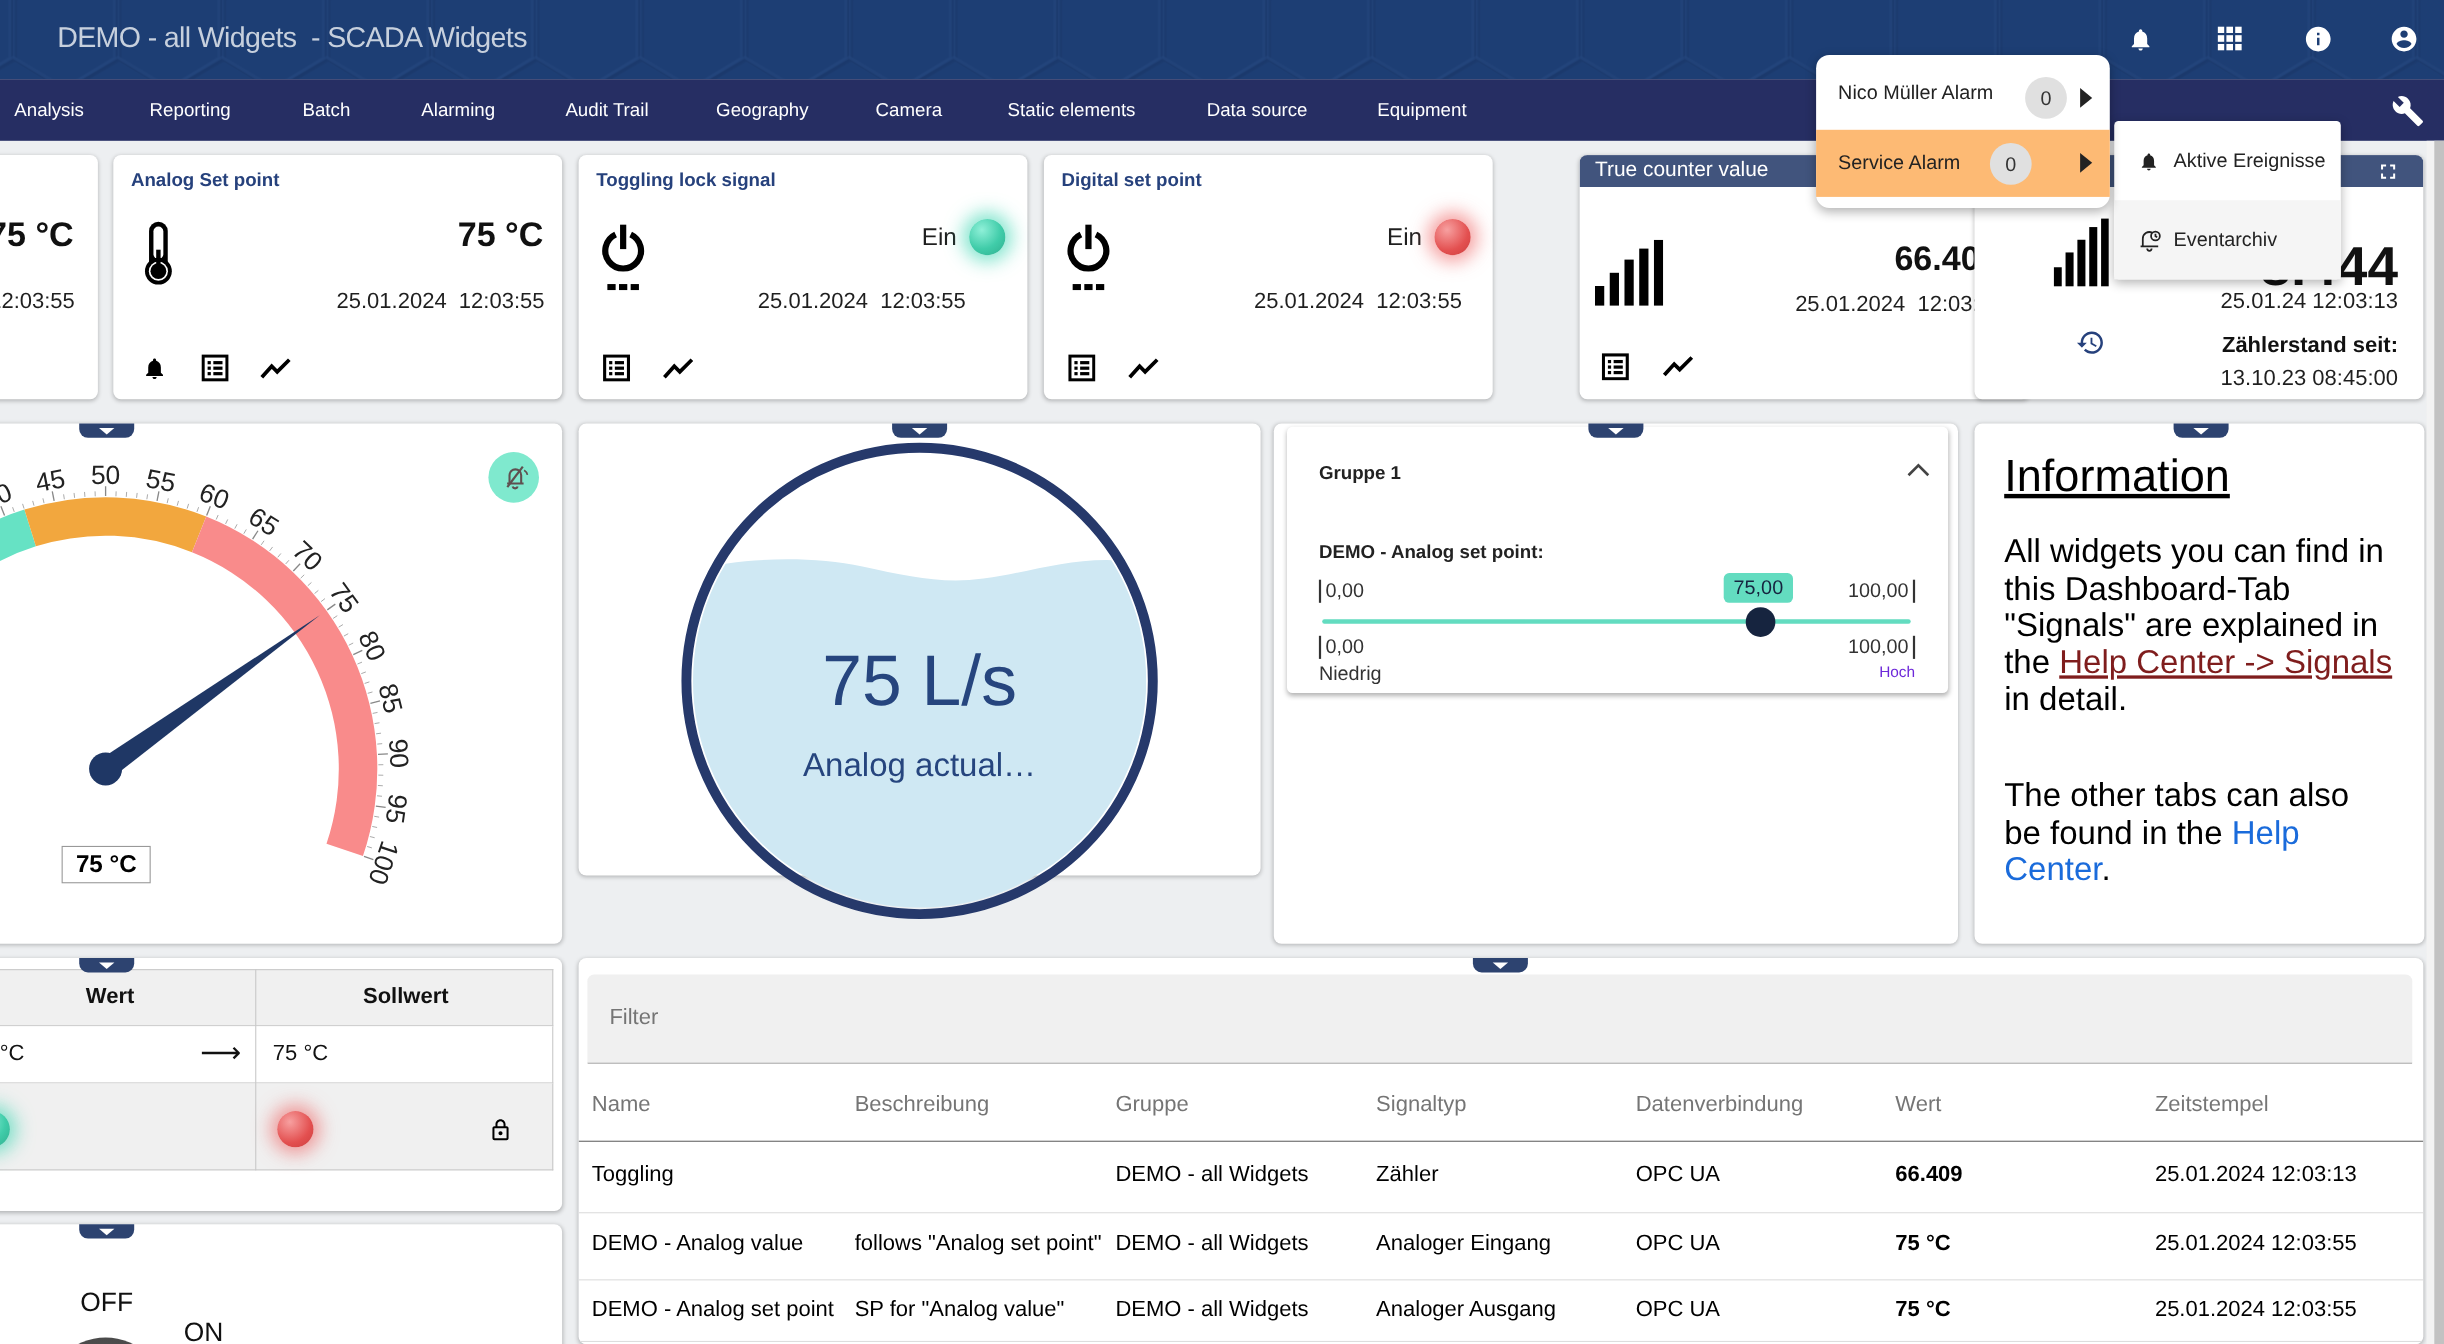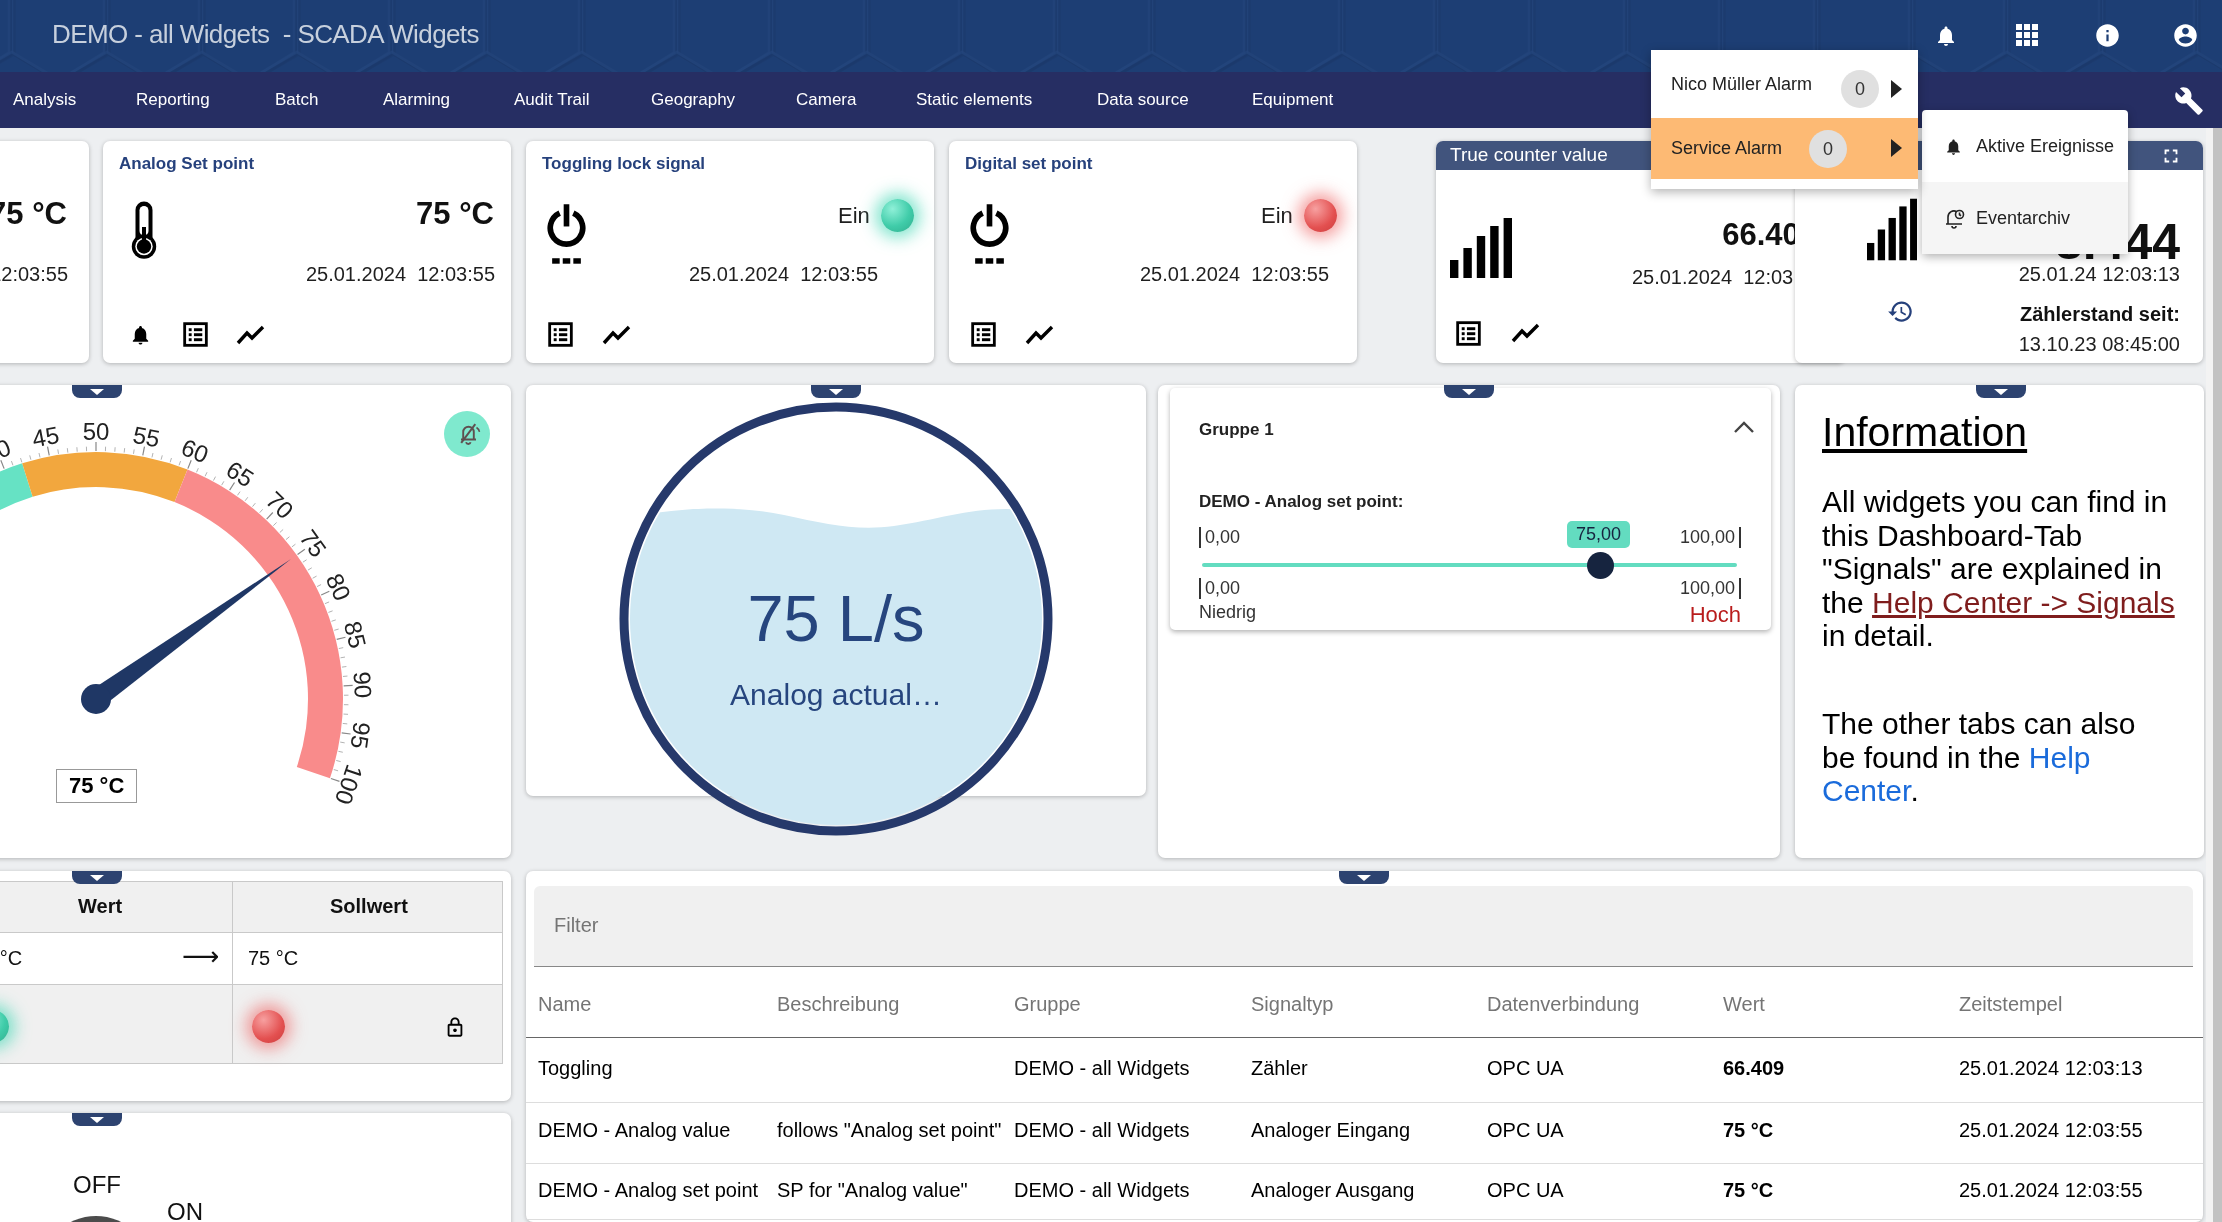--- a/index.html
+++ b/index.html
@@ -330,21 +330,21 @@
       </svg>
     <div style="position:absolute;left:29px;top:104px;font-size:17px;font-weight:bold;color:#222">DEMO - Analog set point:</div>
     <div style="position:absolute;left:29px;top:139px;font-size:18px;color:#333;border-left:2px solid #333;padding-left:4px">0,00</div>
     <div style="position:absolute;left:397px;top:133px;background:#63dcc0;border-radius:5px;padding:3px 9px;font-size:18px;color:#16243f">75,00</div>
     <div style="position:absolute;right:30px;top:139px;font-size:18px;color:#333;border-right:2px solid #333;padding-right:4px">100,00</div>
     <div style="position:absolute;left:32px;top:175px;width:535px;height:4px;background:#63dcc0;border-radius:2px"></div>
     <div style="position:absolute;left:417px;top:164px;width:27px;height:27px;border-radius:50%;background:#16243f"></div>
     <div style="position:absolute;left:29px;top:190px;font-size:18px;color:#333;border-left:2px solid #333;padding-left:4px">0,00</div>
     <div style="position:absolute;right:30px;top:190px;font-size:18px;color:#333;border-right:2px solid #333;padding-right:4px">100,00</div>
     <div style="position:absolute;left:29px;top:214px;font-size:18px;color:#333">Niedrig</div>
-    <div style="position:absolute;right:30px;top:214px;font-size:22px;color:#b91c1c">Hoch</div>
+    <div style="position:absolute;right:30px;top:214px;font-size:14px;color:#6d28d9">Hoch</div>
   </div>
 </div>
 <div class="tab" style="left:1444px;top:385px"></div>
 
 <div class="card" style="left:1795px;top:385px;width:409px;height:473px;font-size:30px;color:#000">
   <div style="position:absolute;left:27px;top:24px;font-size:41px;text-decoration:underline">Information</div>
   <div style="position:absolute;left:27px;top:100px;width:380px;line-height:33.5px">All widgets you can find in<br>this Dashboard-Tab<br>"Signals" are explained in<br>the <span style="color:#7f1d1d;text-decoration:underline">Help Center -&gt; Signals</span><br>in detail.</div>
   <div style="position:absolute;left:27px;top:322px;width:380px;line-height:33.5px">The other tabs can also<br>be found in the <span style="color:#1a6bdb">Help</span><br><span style="color:#1a6bdb">Center</span>.</div>
 </div>
 <div class="tab" style="left:1976px;top:385px"></div>
@@ -410,21 +410,21 @@
 <div class="card" style="left:-317px;top:1113px;width:828px;height:300px">
   <div class="abs" style="left:390px;top:58px;font-size:24px;color:#111">OFF</div>
   <div class="abs" style="left:484px;top:85px;font-size:24px;color:#111">ON</div>
   <div class="abs" style="left:357px;top:103px;width:112px;height:112px;border-radius:50%;background:radial-gradient(circle at 50% 40%,#5a5a5a,#3c3c3c)"></div>
 </div>
 <div class="tab" style="left:72px;top:1113px"></div>
 
 <div class="abs" style="left:2206px;top:128px;width:16px;height:1094px;background:#f3f3f3;z-index:40"></div>
 <div class="abs" style="left:2213px;top:128px;width:9px;height:1094px;background:#c2c2c2;z-index:41"></div>
 
-<div class="abs" style="left:1651px;top:50px;width:267px;height:139px;background:#fff;border-radius:0;box-shadow:0 3px 10px rgba(0,0,0,.3);z-index:50">
+<div class="abs" style="left:1651px;top:50px;width:267px;height:139px;background:#fff;border-radius:12px;box-shadow:0 3px 10px rgba(0,0,0,.3);z-index:50">
   <div class="abs" style="left:0;top:0;width:267px;height:68px">
     <span class="abs" style="left:20px;top:24px;font-size:18px;color:#222">Nico Müller Alarm</span>
     <span class="abs" style="left:190px;top:20px;width:38px;height:38px;background:#e0e0e0;border-radius:50%;text-align:center;line-height:38px;font-size:18px;color:#333">0</span>
     <span class="abs" style="left:240px;top:30px;width:0;height:0;border-top:9px solid transparent;border-bottom:9px solid transparent;border-left:11px solid #222"></span>
   </div>
   <div class="abs" style="left:0;top:68px;width:267px;height:61px;background:#fdba74">
     <span class="abs" style="left:20px;top:20px;font-size:18px;color:#222">Service Alarm</span>
     <span class="abs" style="left:158px;top:12px;width:38px;height:38px;background:#e0e0e0;border-radius:50%;text-align:center;line-height:38px;font-size:18px;color:#333">0</span>
     <span class="abs" style="left:240px;top:21px;width:0;height:0;border-top:9px solid transparent;border-bottom:9px solid transparent;border-left:11px solid #222"></span>
   </div>

